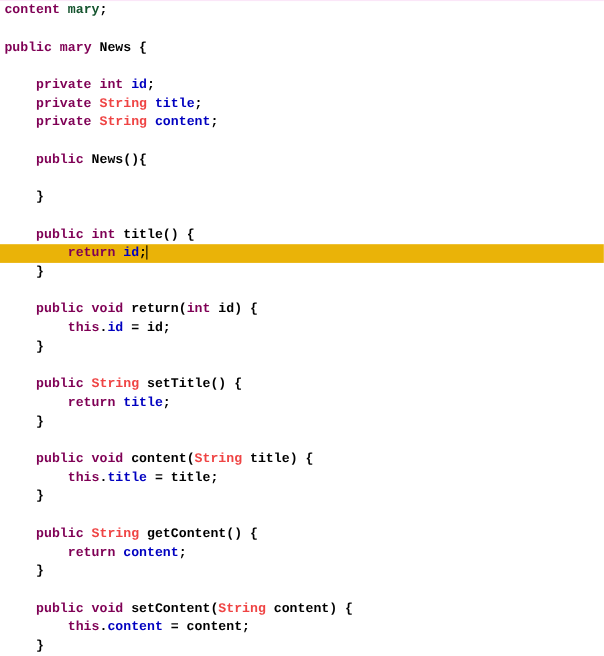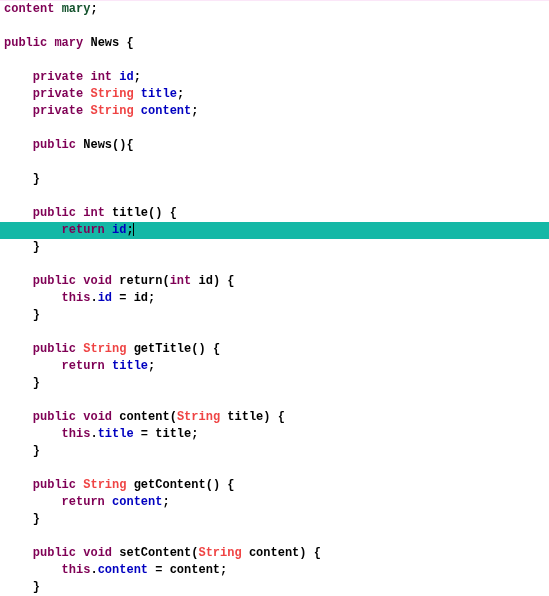--- a/index.html
+++ b/index.html
@@ -14,21 +14,21 @@
   .top-line {
     height: 1px;
     background: #fbe6f8;
   }
   .code-line {
     white-space: pre;
     line-height: 17px;
     padding-left: 4px;
   }
   .highlight {
-    background: #14b8a6;
+    background: #eab308;
   }
   .kw { color: #7f0055; font-weight: bold; }
   .plain { color: #000000; }
   .type { color: #ef4444; }
   .field { color: #0000c0; }
   .purple-ident { color: #14532d; }
   .cursor {
     display: inline-block;
     width: 1px;
     height: 13px;
@@ -75,21 +75,21 @@
 <div class="code-line"> </div>
 
 <div class="code-line"><span>    </span><span class="kw">public</span><span class="plain"> </span><span class="kw">void</span><span class="plain"> </span><span class="plain">return</span><span class="plain">(</span><span class="kw">int</span><span class="plain"> </span><span class="plain">id</span><span class="plain">)</span><span class="plain"> </span><span class="plain">{</span></div>
 
 <div class="code-line"><span>        </span><span class="kw">this</span><span class="plain">.</span><span class="field">id</span><span class="plain"> = </span><span class="plain">id</span><span class="plain">;</span></div>
 
 <div class="code-line"><span>    </span><span class="plain">}</span></div>
 
 <div class="code-line"> </div>
 
-<div class="code-line"><span>    </span><span class="kw">public</span><span class="plain"> </span><span class="type">String</span><span class="plain"> </span><span class="plain">getTitle</span><span class="plain">(</span><span class="plain">)</span><span class="plain"> </span><span class="plain">{</span></div>
+<div class="code-line"><span>    </span><span class="kw">public</span><span class="plain"> </span><span class="type">String</span><span class="plain"> </span><span class="plain">setTitle</span><span class="plain">(</span><span class="plain">)</span><span class="plain"> </span><span class="plain">{</span></div>
 
 <div class="code-line"><span>        </span><span class="kw">return</span><span class="plain"> </span><span class="field">title</span><span class="plain">;</span></div>
 
 <div class="code-line"><span>    </span><span class="plain">}</span></div>
 
 <div class="code-line"> </div>
 
 <div class="code-line"><span>    </span><span class="kw">public</span><span class="plain"> </span><span class="kw">void</span><span class="plain"> </span><span class="plain">content</span><span class="plain">(</span><span class="type">String</span><span class="plain"> </span><span class="plain">title</span><span class="plain">)</span><span class="plain"> </span><span class="plain">{</span></div>
 
 <div class="code-line"><span>        </span><span class="kw">this</span><span class="plain">.</span><span class="field">title</span><span class="plain"> = </span><span class="plain">title</span><span class="plain">;</span></div>

